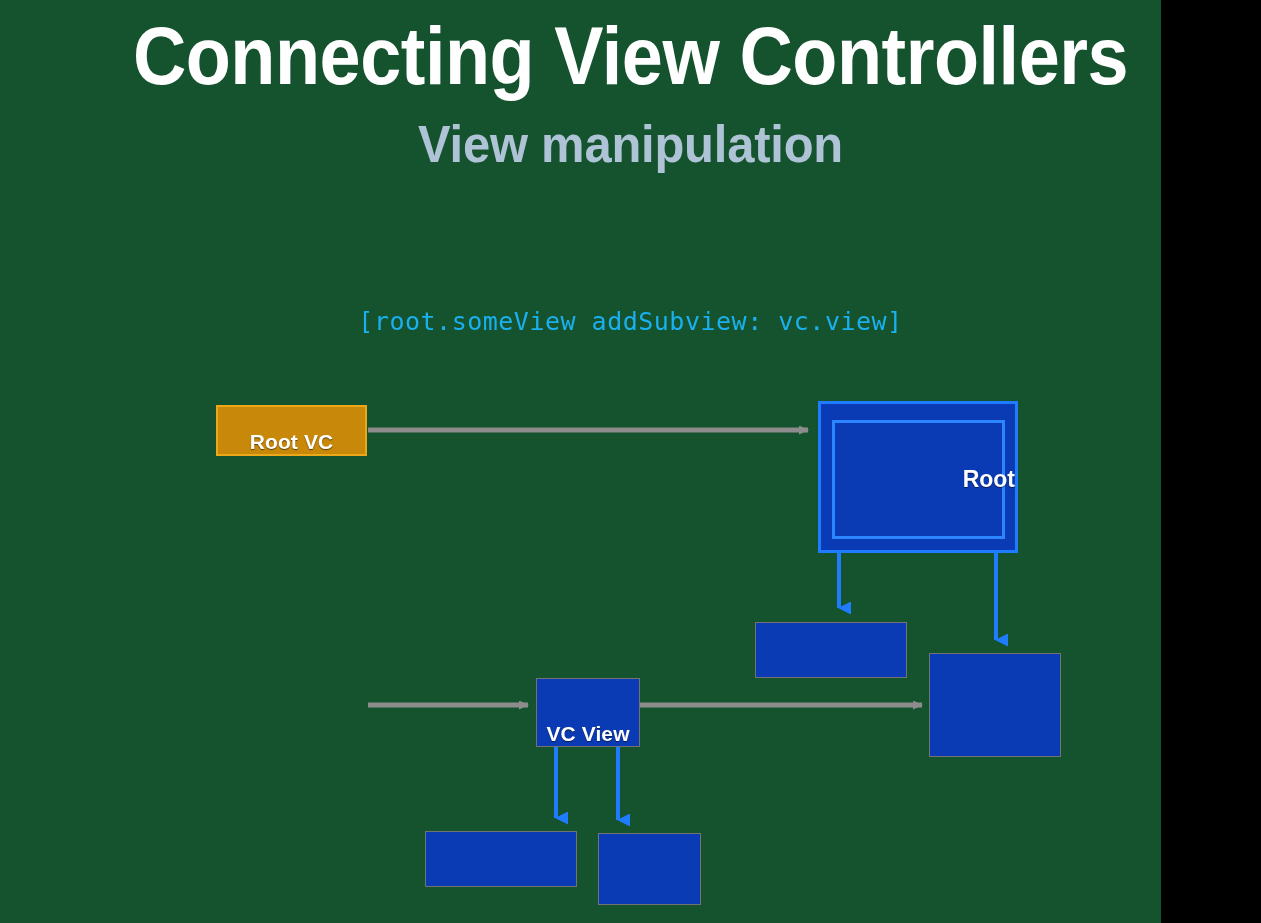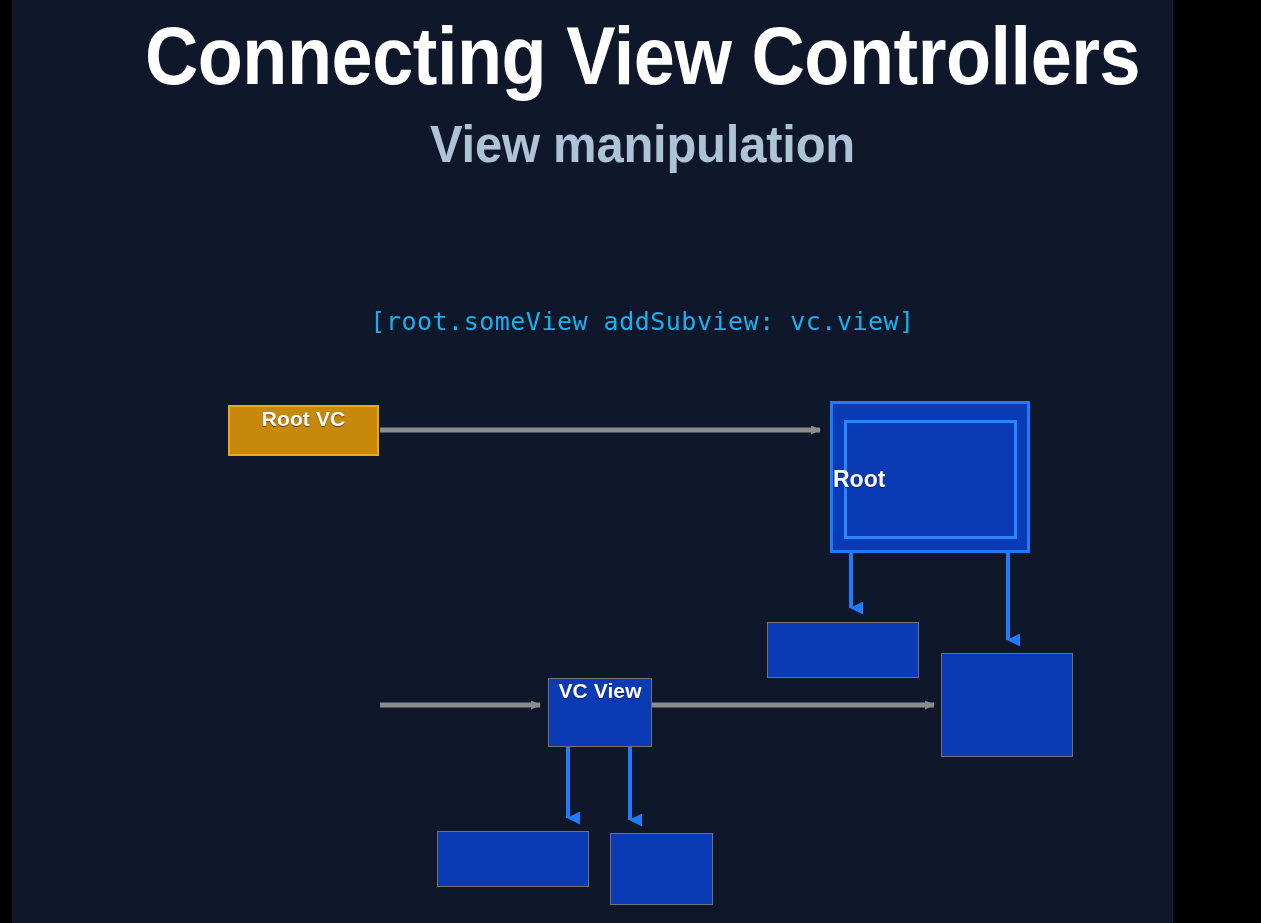--- a/index.html
+++ b/index.html
@@ -15,22 +15,21 @@
     overflow: hidden;
     font-family: "Liberation Sans", "DejaVu Sans", sans-serif;
     background: #000000;
   }
 
   #slide {
     position: absolute;
     left: 0; top: 0;
     width: 1161px;
     height: 923px;
-    background: #0f172a;
-    margin-left: 12px;
+    background: #14532d;
   }
 
   
   .title {
     position: absolute;
     left: 0;
     top: 8px;
     width: 1261px;
     text-align: center;
     color: #ffffff;
@@ -86,21 +85,21 @@
     width: 1261px;
     height: 923px;
     pointer-events: none;
   }
 
   
   .node {
     position: absolute;
     box-sizing: border-box;
     display: flex;
-    align-items: flex-start;
+    align-items: flex-end;
     justify-content: center;
   }
   .node-label {
     color: #ffffff;
     font-size: 21px;
     font-weight: 700;
     letter-spacing: 0.1px;
     white-space: nowrap;
     text-shadow: 0 1px 1px rgba(0,0,0,0.55);
   }
@@ -125,21 +124,21 @@
   .view-node.inner {
     position: absolute;
     background: #0b3bb4;
     border: 3px solid #2b85ff;
   }
   .root-label {
     position: absolute;
     left: 0;
     top: 62px;
     width: 100%;
-    text-align: left;
+    text-align: right;
     color: #ffffff;
     font-size: 23px;
     font-weight: 700;
     text-shadow: 0 1px 1px rgba(0,0,0,0.55);
   }
 </style>
 </head>
 <body>
 
 <div id="slide">

